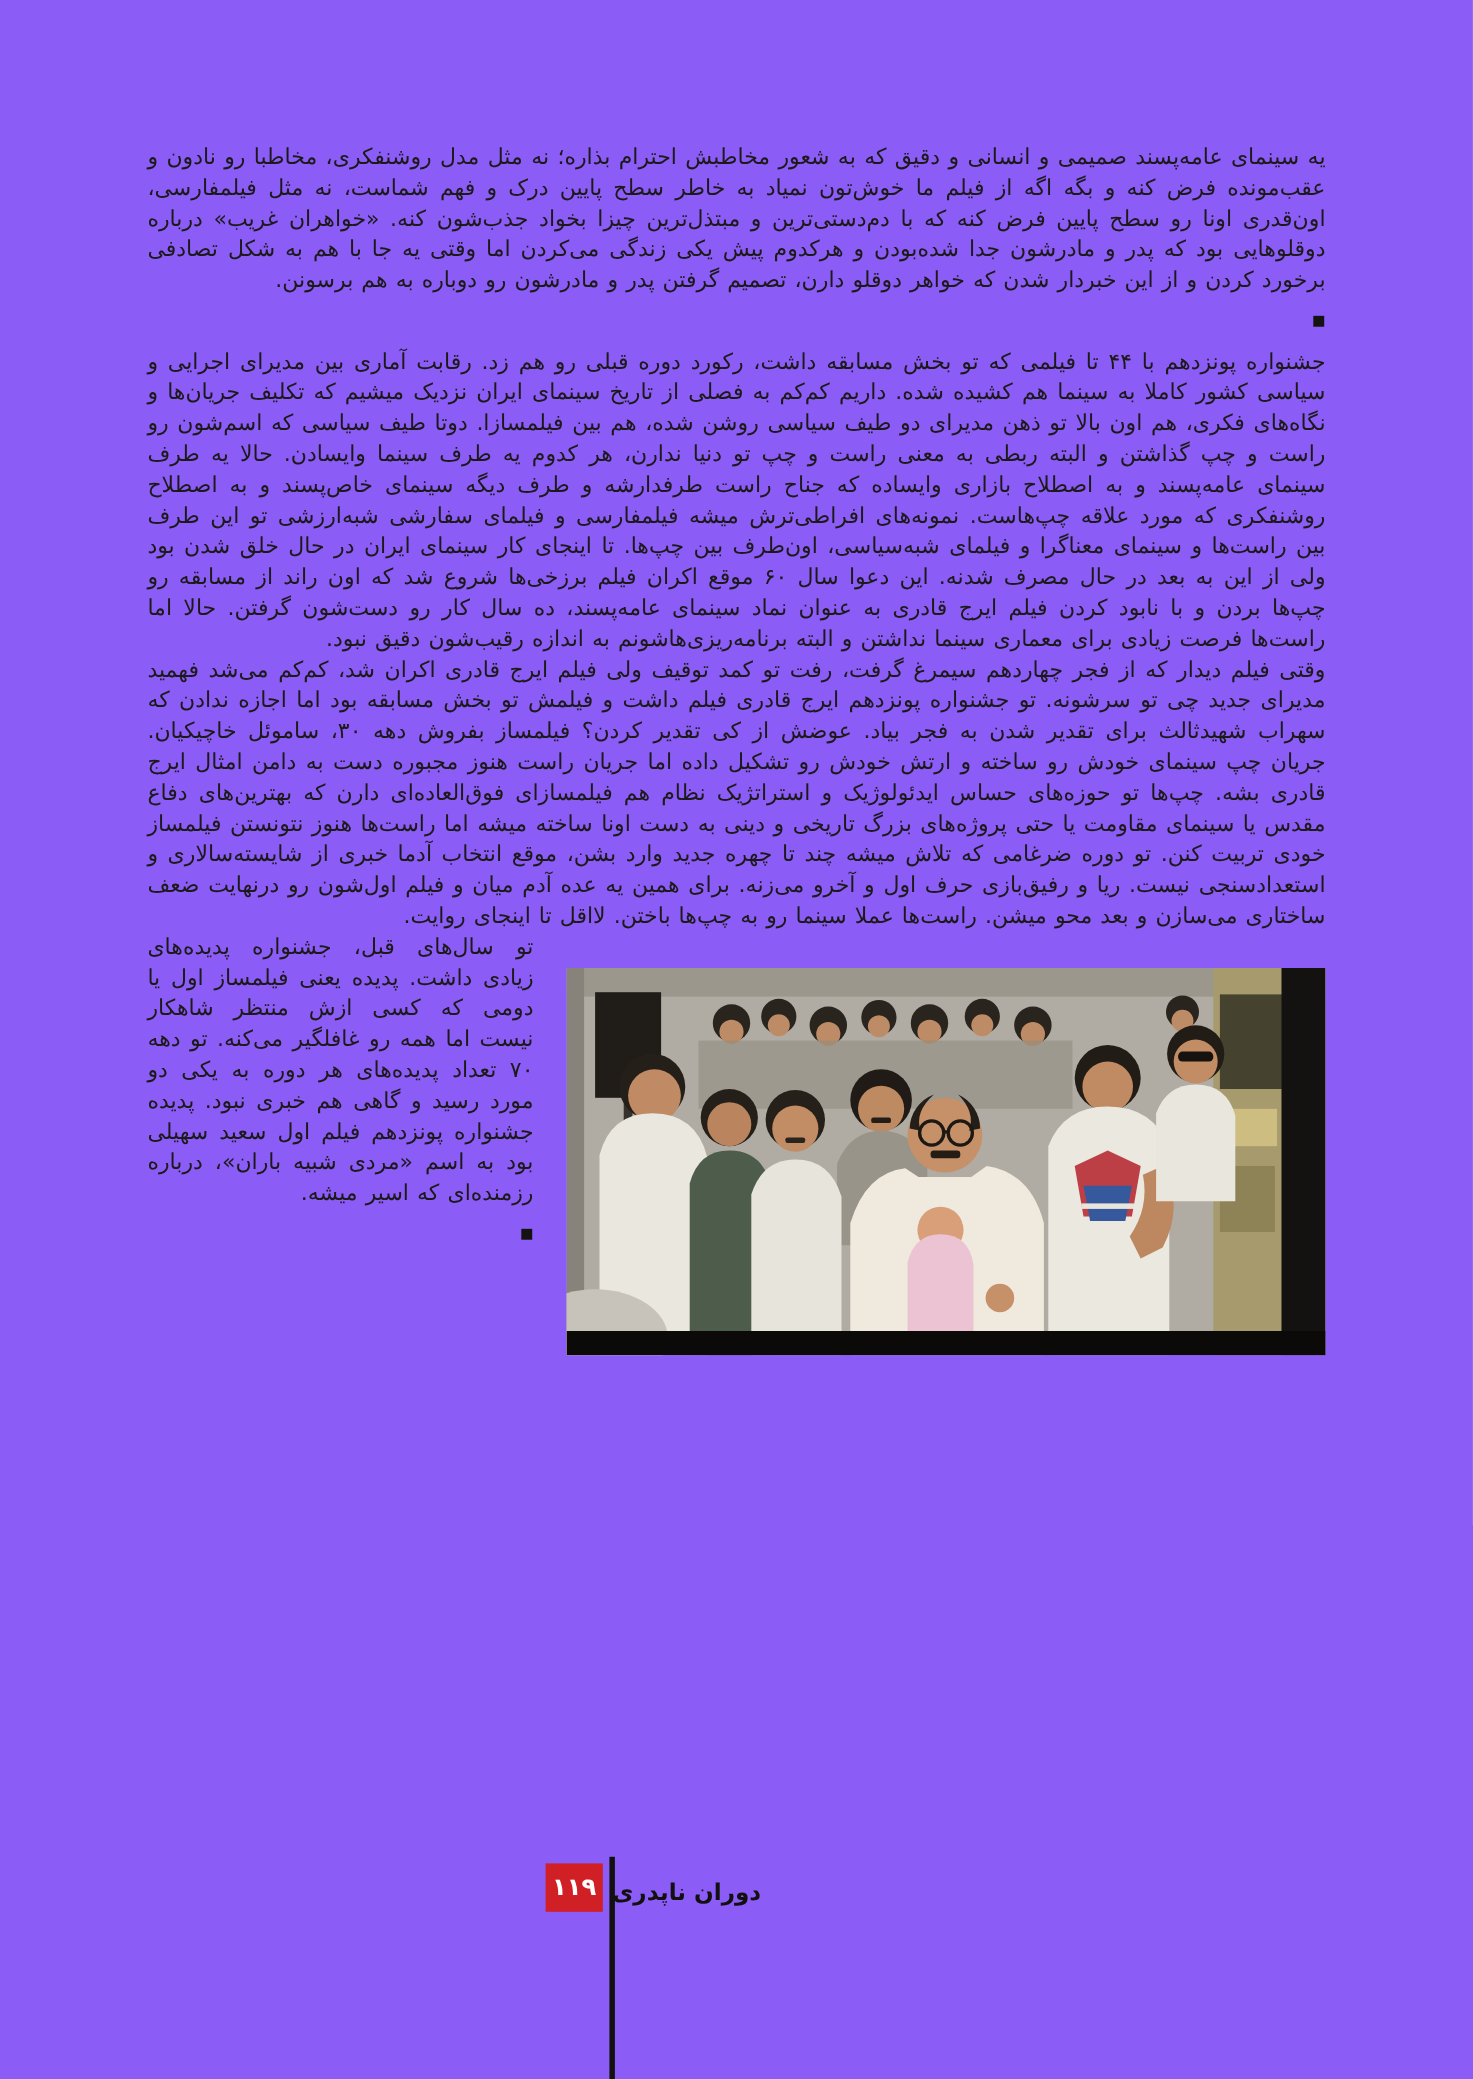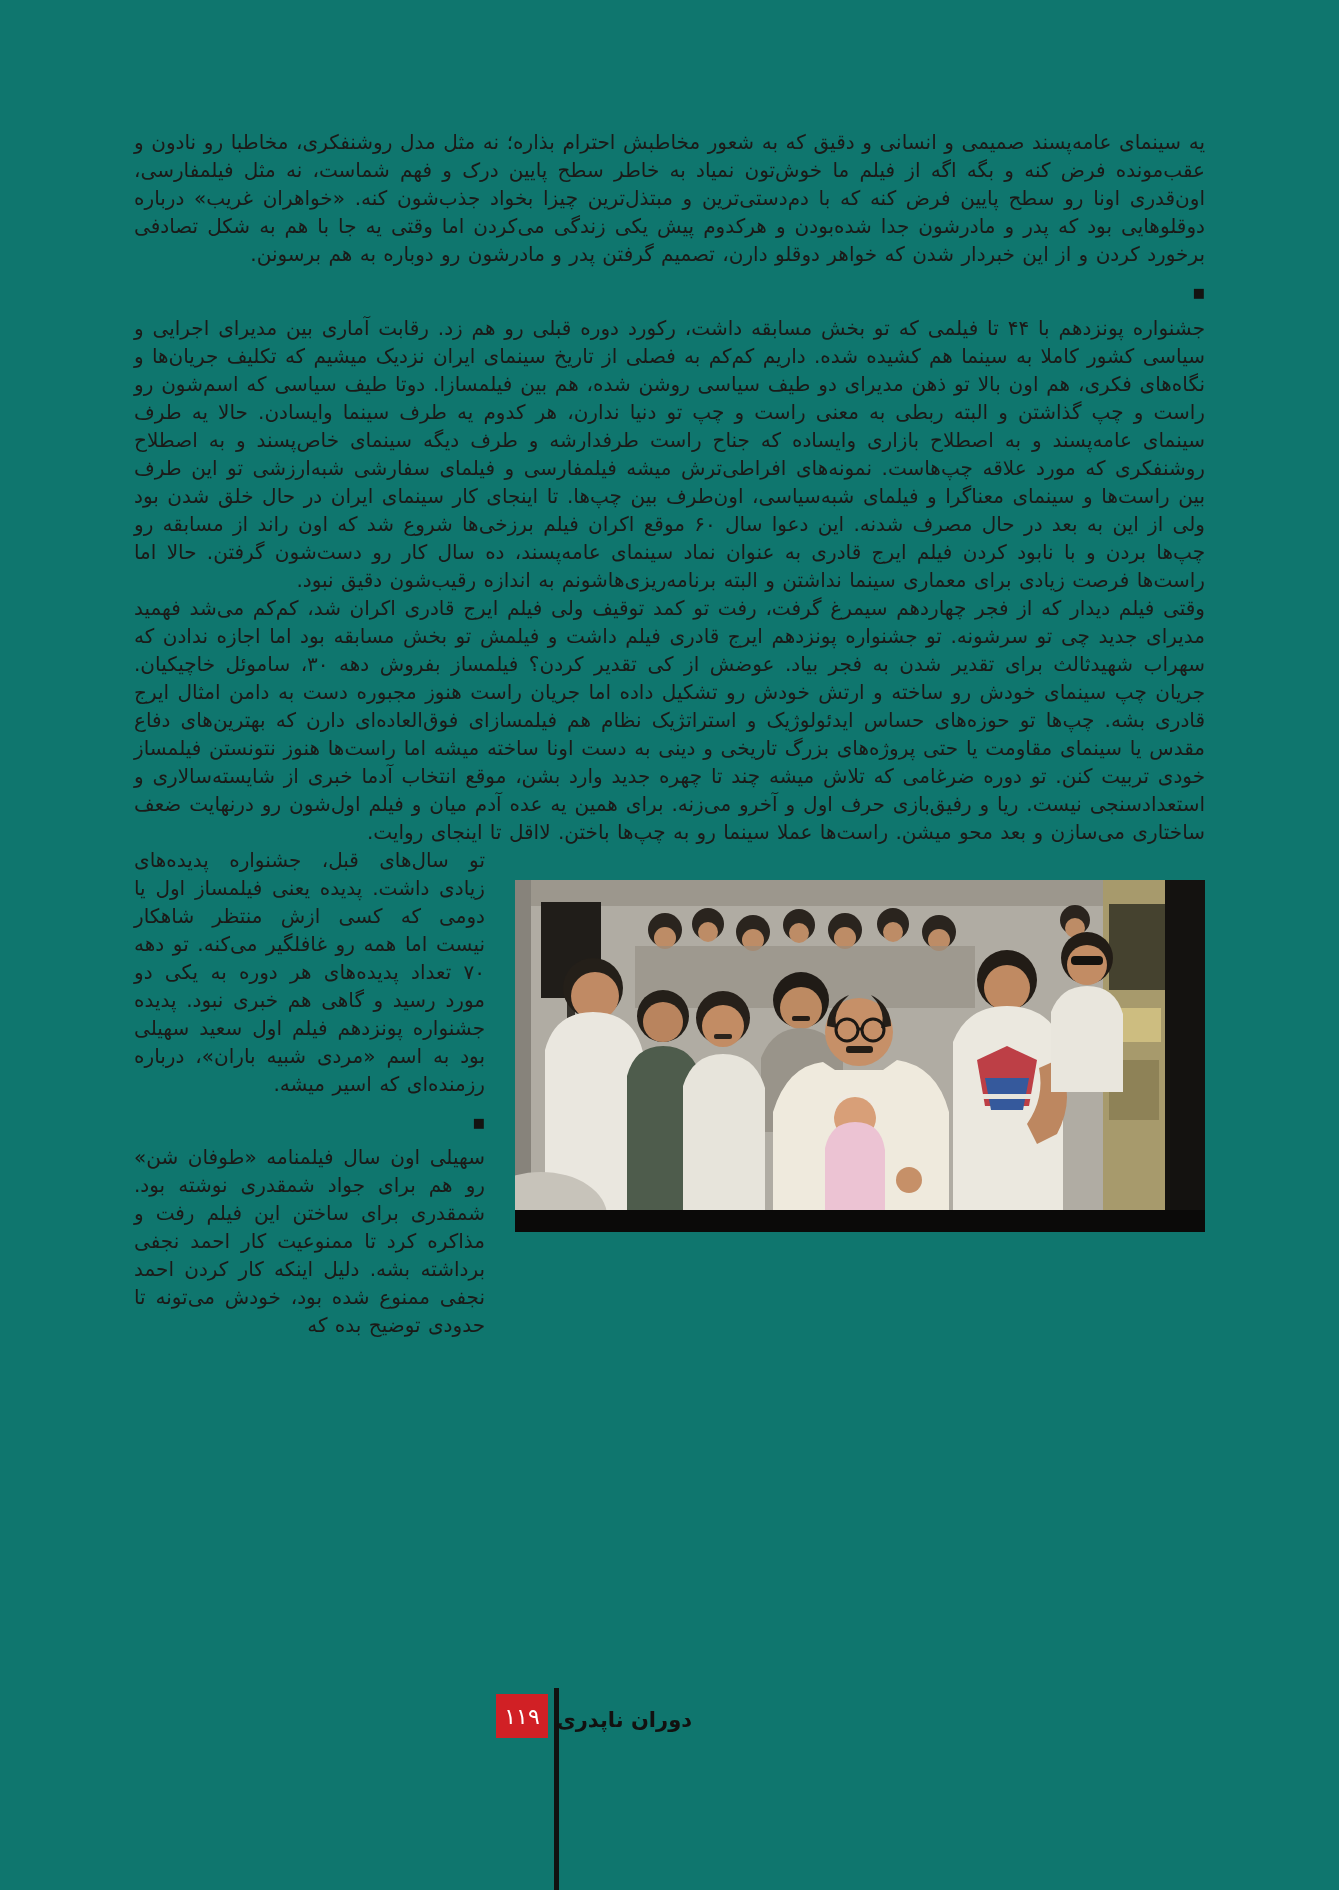--- a/index.html
+++ b/index.html
@@ -2,21 +2,21 @@
 <html lang="fa" style="--accent-red: #d12025;"><head>
 <meta charset="utf-8">
 <style>
   * { margin:0; padding:0; box-sizing:border-box; }
   html,body { background:#e9e9e9; }
   body {
     width:1339px; height:1890px; position:relative; overflow:hidden;
     background:#fdfcfa;
     font-family:"DejaVu Sans", sans-serif;
   }
-  .page { position:absolute; inset:0; background:#0f766e; }
+  .page { position:absolute; inset:0; background:#8b5cf6; }
 
   .article {
     position:absolute; top:128px; right:134px; width:1071px;
     direction:rtl; text-align:justify;
     font-size:20px; line-height:28px; color:#1b1a18;
     word-spacing:1px;
   }
   .article p { margin:0; }
 
   .marker-line { line-height:28px; margin:9px 0 7px; }
@@ -29,21 +29,21 @@
   figure.photo-float {
     float:right; width:690px; height:505px;
     margin:34px 0 0 30px;
   }
   figure.photo-float svg { display:block; }
 
   .footer { position:absolute; left:0; top:0; width:100%; height:100%; pointer-events:none; }
   .page-badge {
     position:absolute; left:496px; top:1694px; width:52px; height:44px;
     background:var(--accent-red, #d12025);
-    color:#ffffff; font-weight:normal; font-size:22px;
+    color:#ffffff; font-weight:bold; font-size:22px;
     display:flex; align-items:center; justify-content:center;
     direction:rtl;
   }
   .footer-rule {
     position:absolute; left:554px; top:1688px; width:5px; height:202px;
     background:#111110;
   }
   .footer-label {
     position:absolute; left:572px; top:1708px; width:120px;
     direction:rtl; text-align:right;
@@ -156,21 +156,20 @@
         <rect y="330" width="690" height="22" fill="#0b0a09"></rect>
       </svg>
     </figure>
 
     <p class="para">تو سال‌های قبل، جشنواره پدیده‌های زیادی داشت. پدیده یعنی فیلمساز اول یا دومی که کسی ازش منتظر شاهکار نیست اما همه رو غافلگیر می‌کنه. تو دهه ۷۰ تعداد پدیده‌های هر دوره به یکی دو مورد رسید و گاهی هم خبری نبود. پدیده جشنواره پونزدهم فیلم اول سعید سهیلی بود به اسم «مردی شبیه باران»، درباره رزمنده‌ای که اسیر میشه.</p>
 
     <div class="marker-line">
       <span class="marker">■</span>
     </div>
 
-    <p class="para">سهیلی اون سال فیلمنامه «طوفان شن» رو هم برای جواد شمقدری نوشته بود. شمقدری برای ساختن این فیلم رفت و مذاکره کرد تا ممنوعیت کار احمد نجفی برداشته بشه. دلیل اینکه کار کردن احمد نجفی ممنوع شده بود، خودش می‌تونه تا حدودی توضیح بده که</p>
 
   </main>
 
   <div class="footer">
     <div class="page-badge">
       <span>۱۱۹</span>
     </div>
     <div class="footer-rule"></div>
     <div class="footer-label">دوران ناپدری</div>
   </div>

